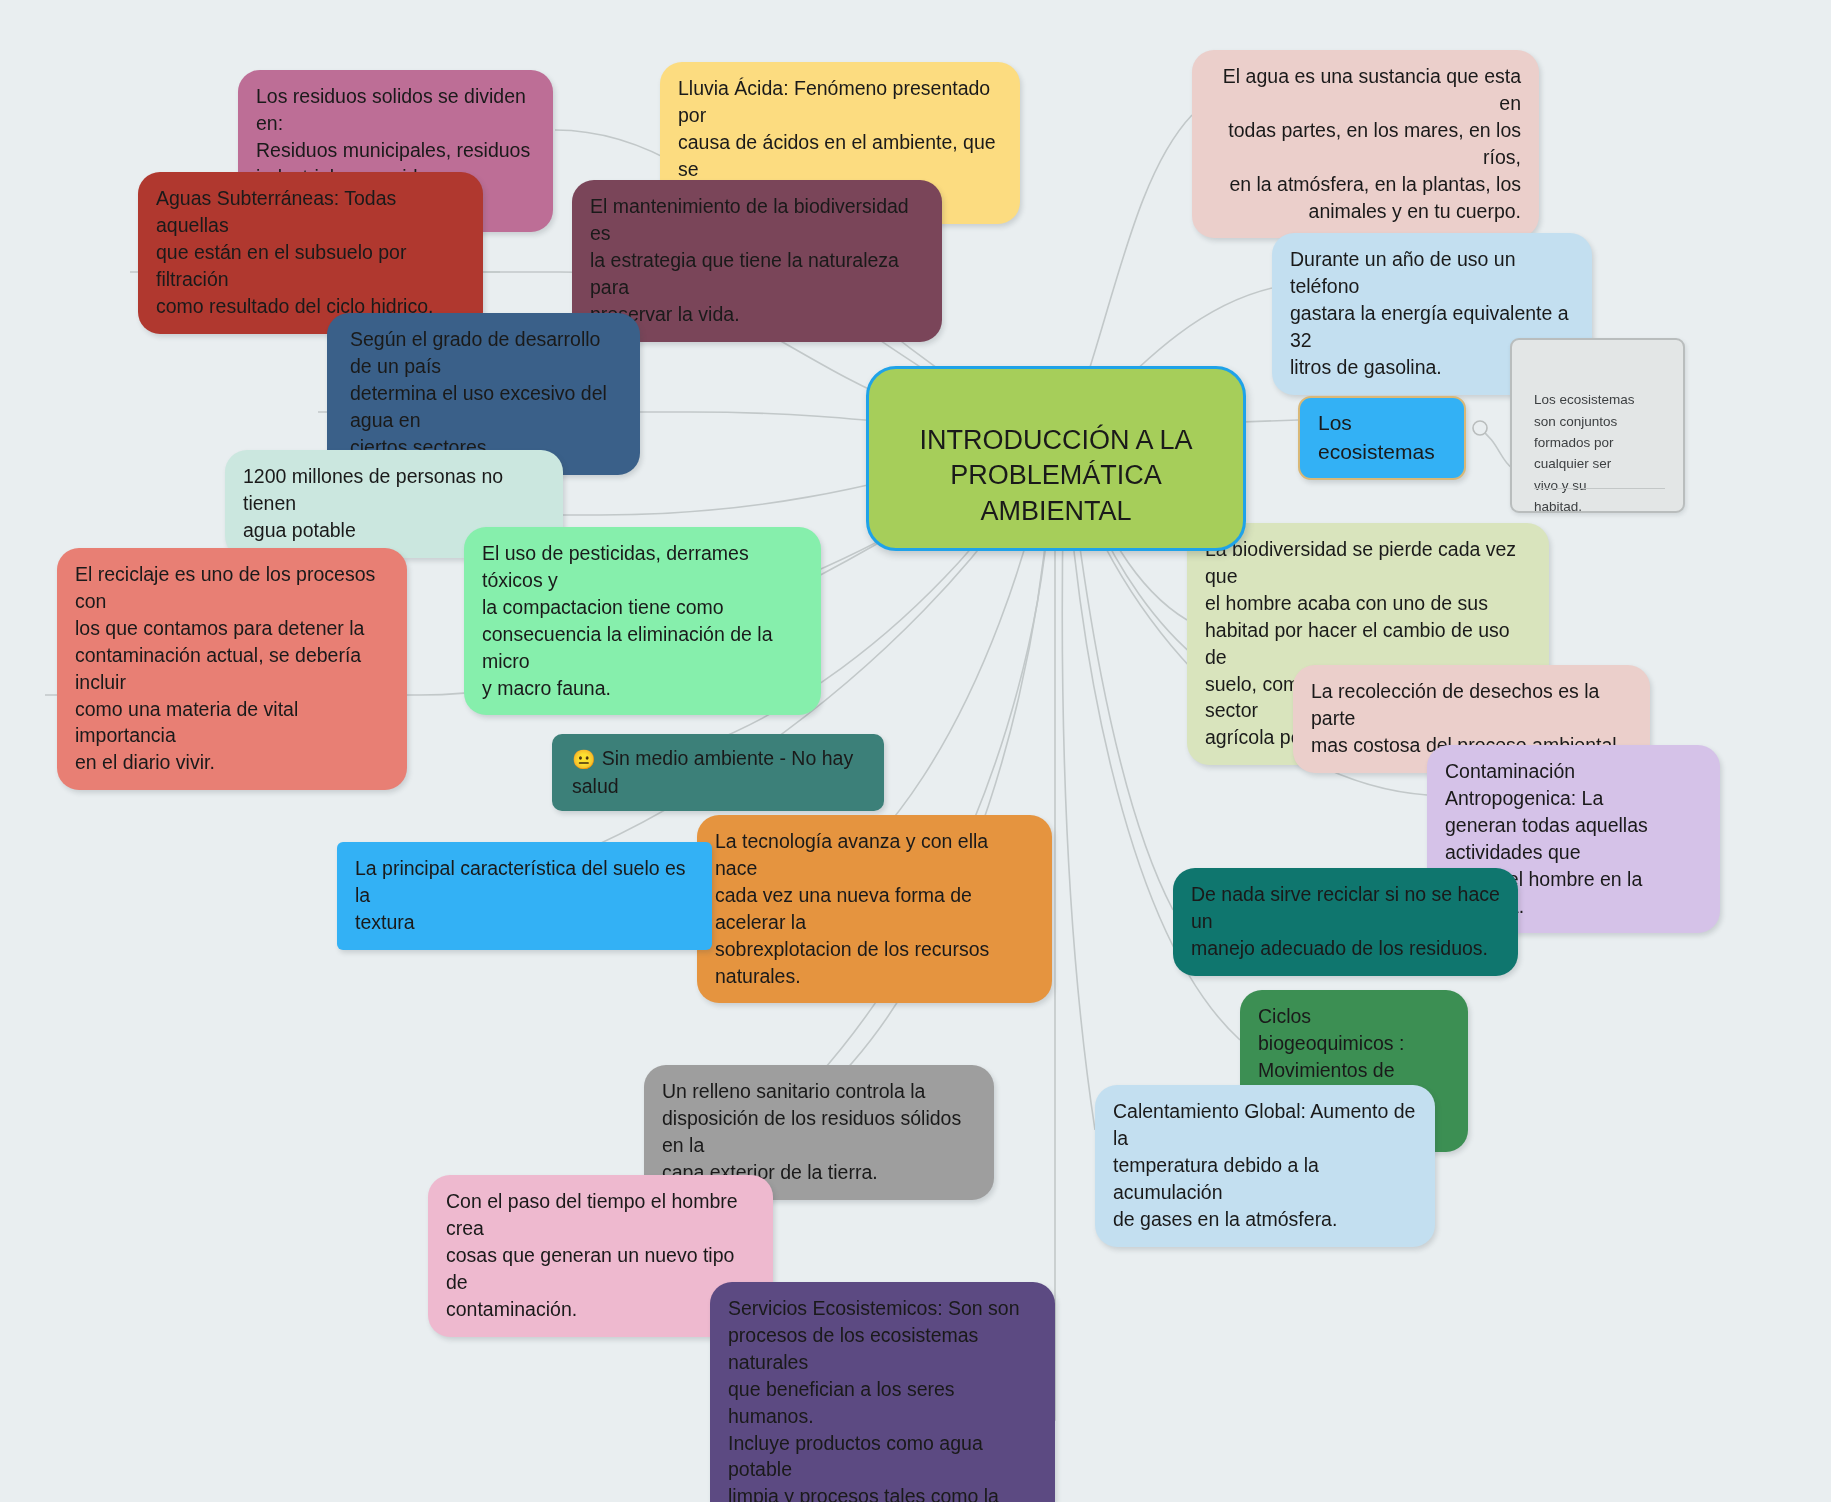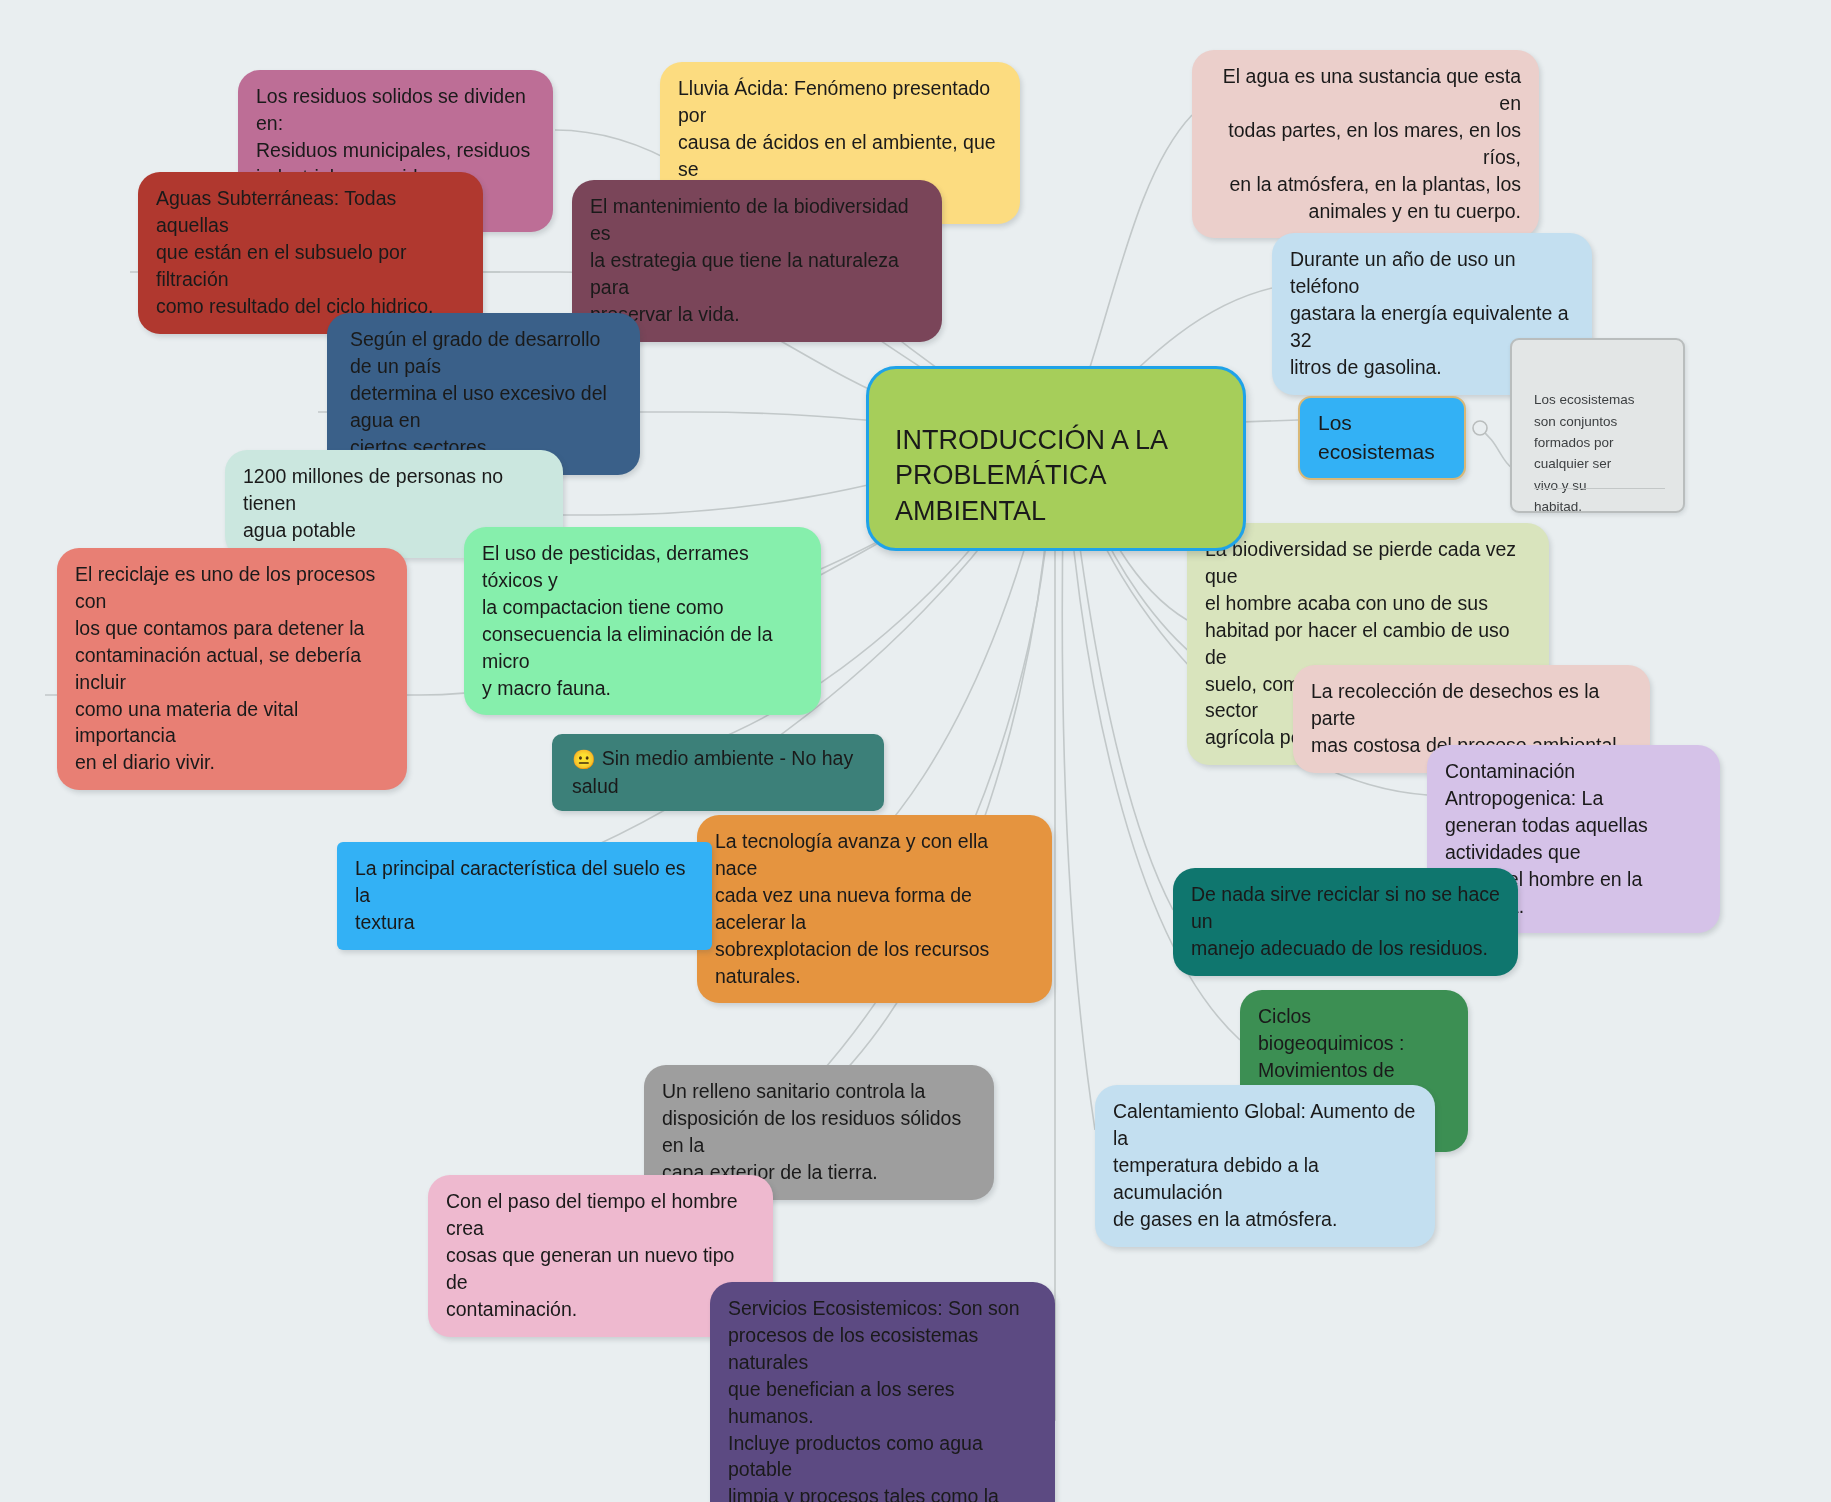--- a/index.html
+++ b/index.html
@@ -35,21 +35,21 @@
     line-height: 1.38;
     color: #1a1a1a;
     box-shadow: 2px 3px 5px rgba(60,70,75,0.18);
     white-space: pre-line;
   }
   .node.center {
     border-radius: 30px;
     border: 3px solid #1fa2e8;
     font-size: 27px;
     line-height: 1.32;
-    text-align: left;
+    text-align: center;
     padding: 18px 26px;
     box-shadow: 2px 4px 7px rgba(60,70,75,0.22);
     z-index: 40;
   }
   .node.pill {
     border-radius: 10px;
     padding: 11px 20px;
   }
   .node.ecosistemas {
     border: 2px solid #d9b877;

